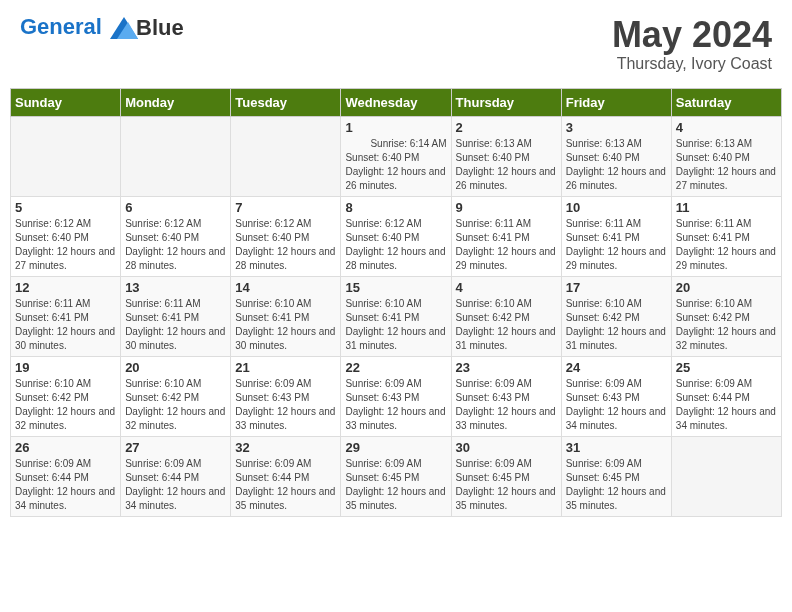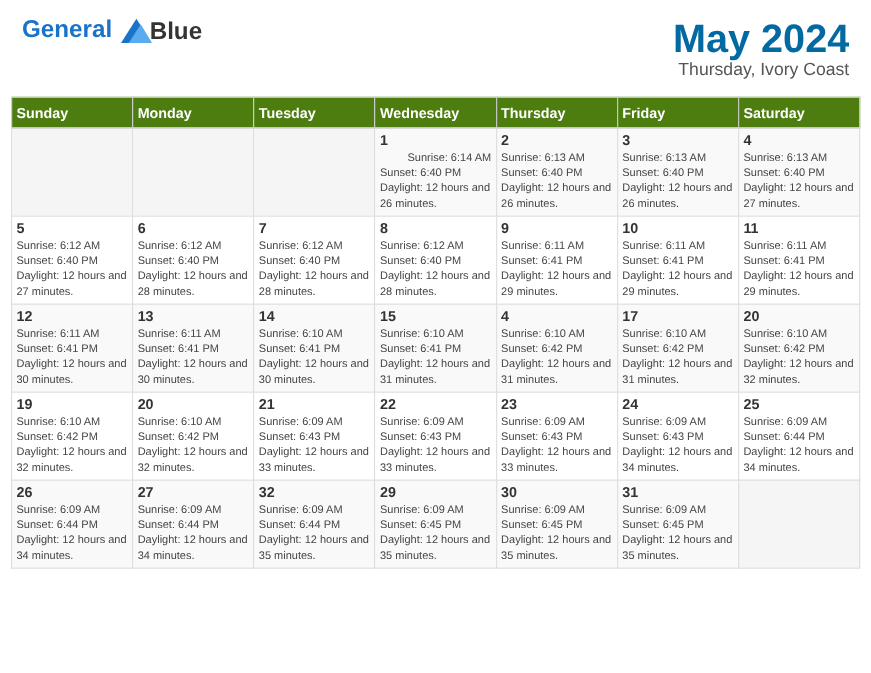--- a/index.html
+++ b/index.html
@@ -20,21 +20,21 @@
     .logo {
       display: flex;
       align-items: center;
     }
     .title-block {
       text-align: right;
     }
     .main-title {
       font-size: 36px;
       font-weight: bold;
-      color: #0369a1;
+      color: #404040;
       line-height: 1.1;
     }
     .subtitle {
       font-size: 16px;
       color: #555;
     }
     .calendar {
       width: 100%;
       border-collapse: collapse;
       font-size: 11px;

